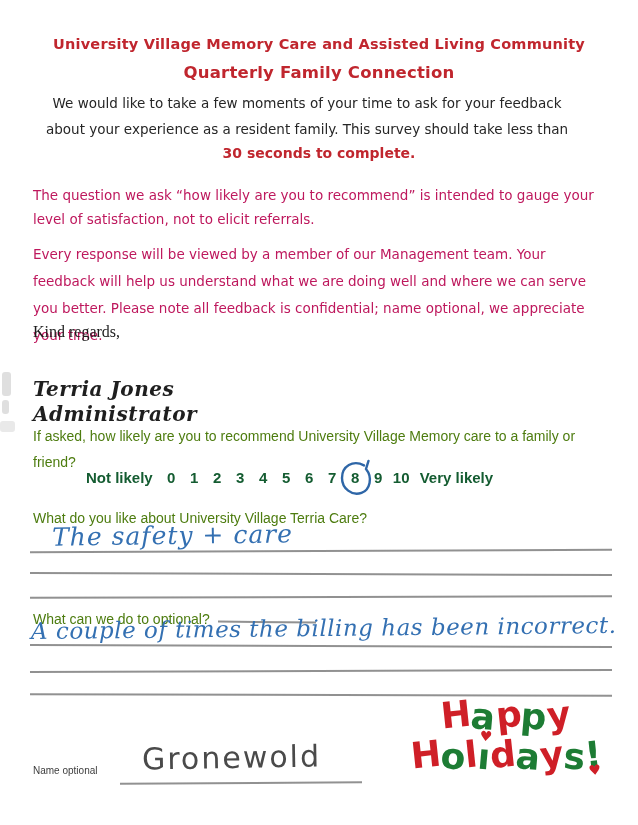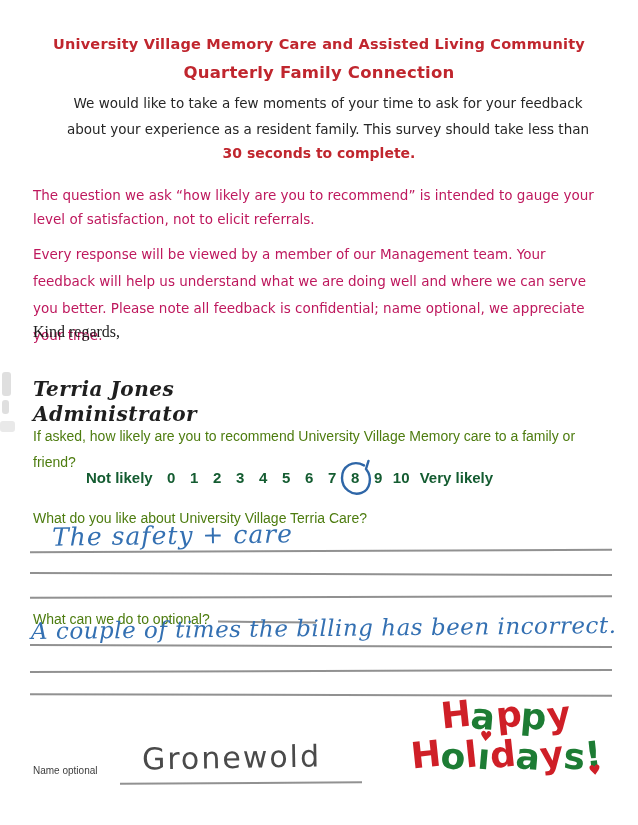--- a/index.html
+++ b/index.html
@@ -5,21 +5,21 @@
   html,body { margin:0; padding:0; background:#e8e8e8; }
   .page {
     position:relative; width:638px; height:825px; margin:0 auto;
     background:#ffffff; overflow:hidden;
     font-family:"DejaVu Sans", sans-serif; color:#222;
   }
   
   .title { position:absolute; left:0; width:100%; text-align:center;
     font-weight:bold; font-size:14.5px; letter-spacing:0.2px; color:#c0262e; }
   .title2 { font-size:16.5px; }
-  .intro { position:absolute; left:29px; width:598px; text-align:center;
+  .intro { position:absolute; left:8px; width:598px; text-align:center;
     font-size:13.5px; line-height:26px; color:#262626; }
   .intro-red { position:absolute; left:0; width:100%; text-align:center;
     font-size:14px; font-weight:bold; color:#c0262e; }
   .para { position:absolute; left:33px; width:585px; font-size:13.5px;
     color:#be185d; white-space:nowrap; }
   .p1 { line-height:24px; }
   .p2 { line-height:27px; }
   
   .closing { position:absolute; left:33px; font-family:"Liberation Serif", serif;
     font-size:16px; color:#1c1c1c; }

